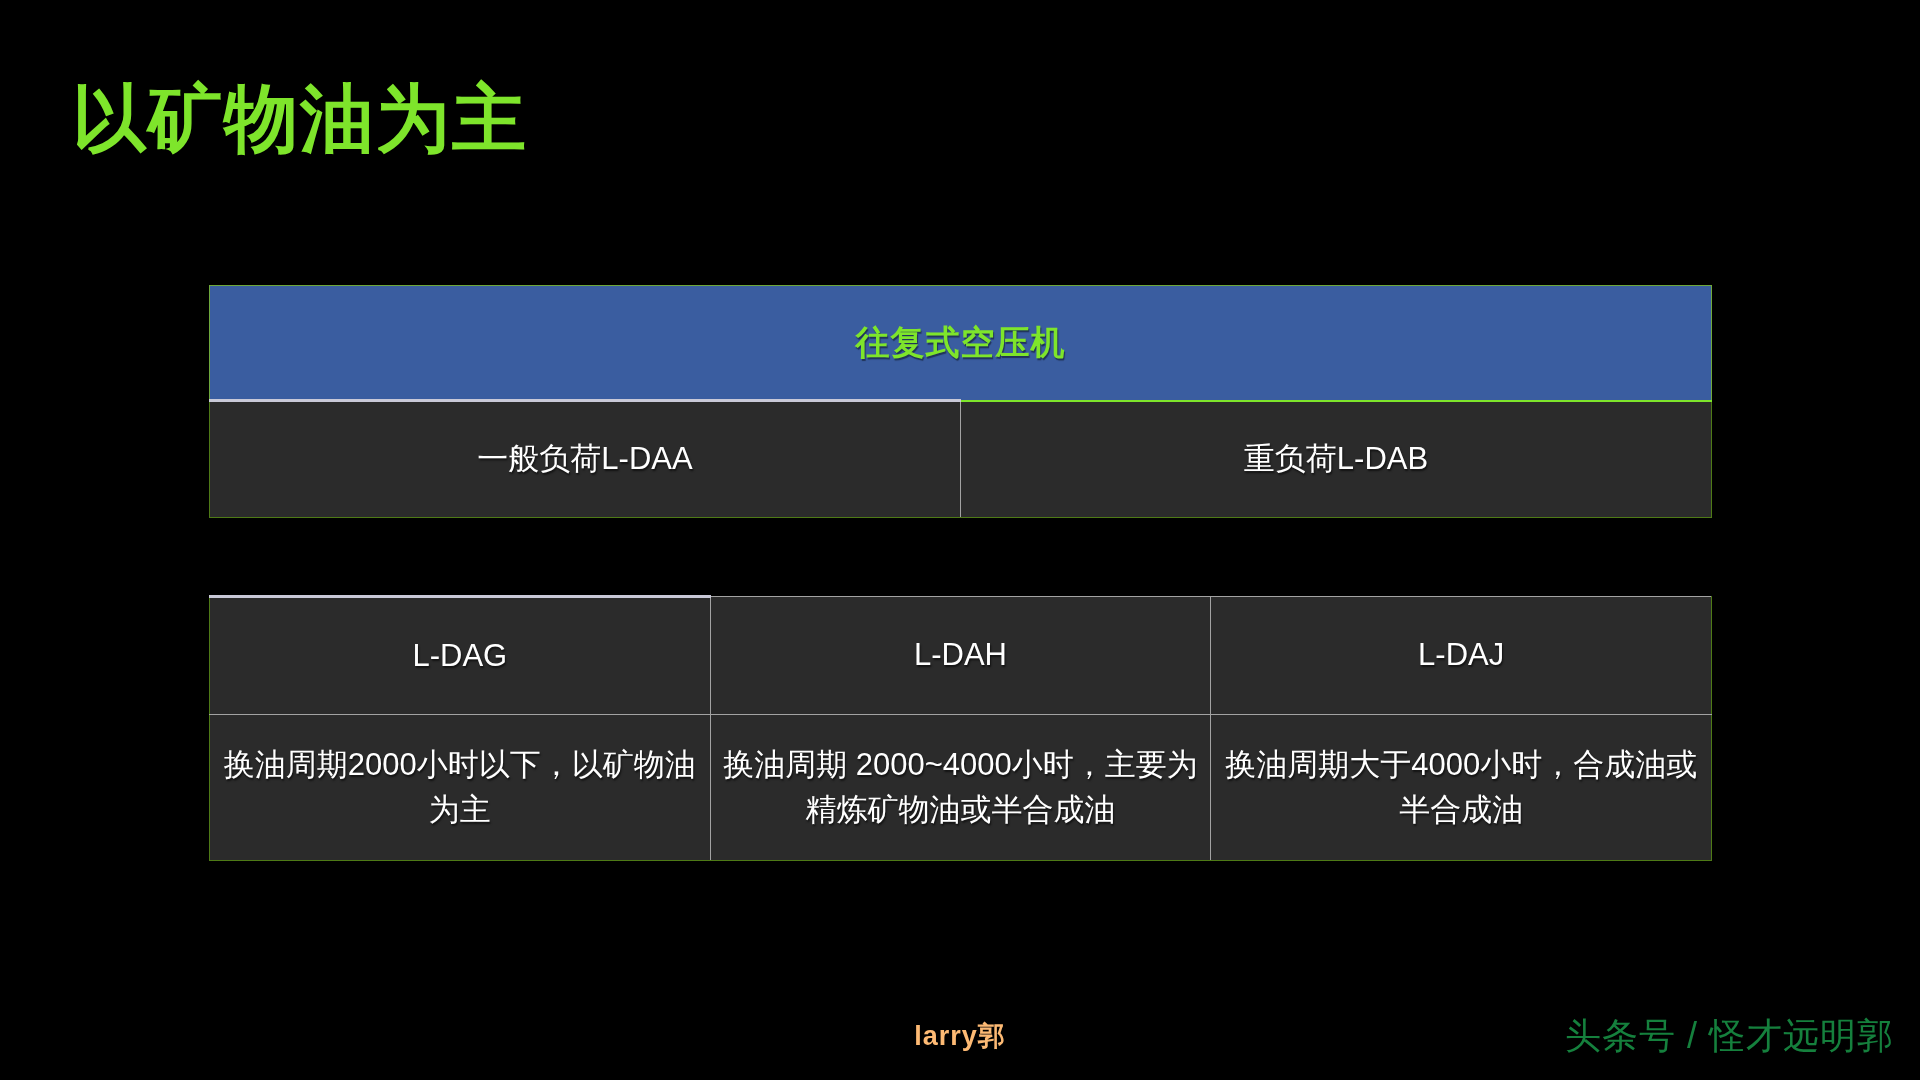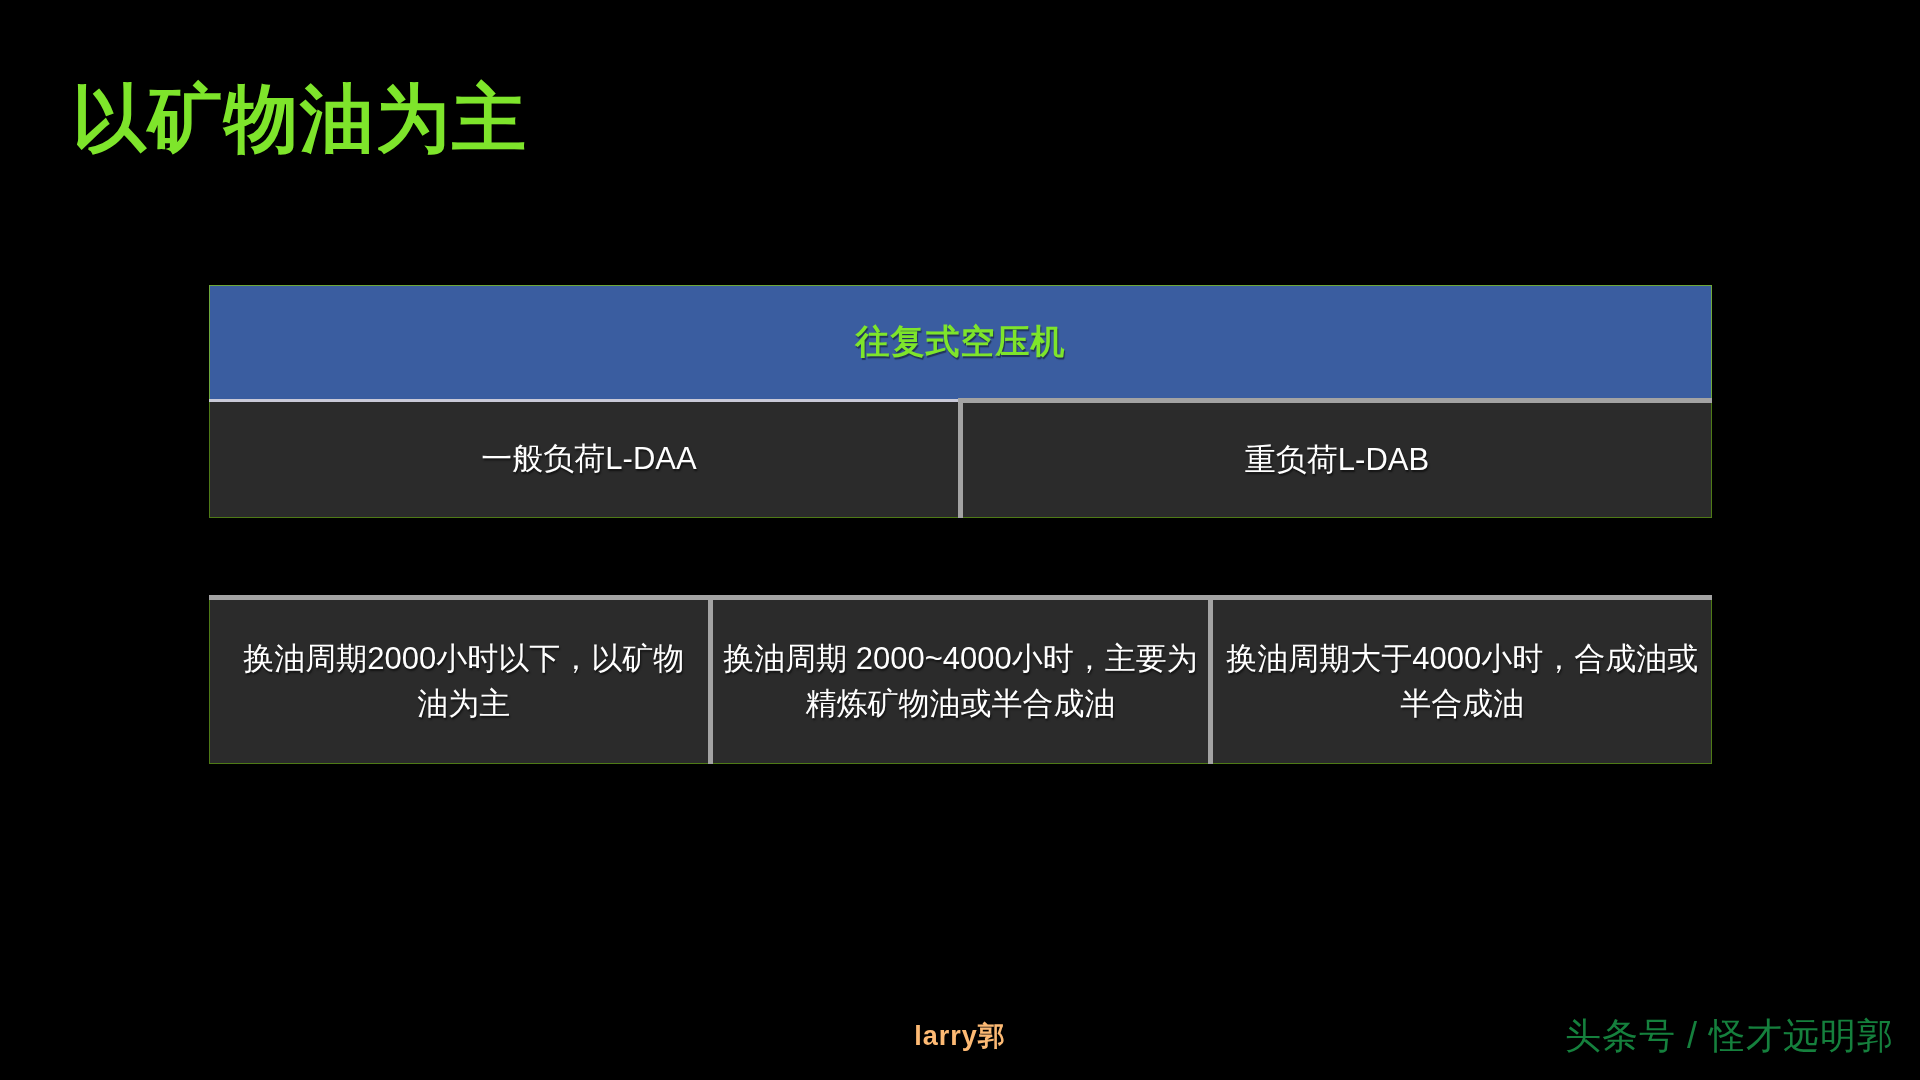--- a/index.html
+++ b/index.html
@@ -61,37 +61,37 @@
     border: 1px solid #6ea93c;
     border-bottom: 2px solid #7ee52b;
     text-shadow: 1px 2px 1px rgba(0,0,0,0.45);
     letter-spacing: 1px;
   }
 
   
   .tbl .body-cell {
     background: #2b2b2b;
     color: #ffffff;
-    border: 5px solid #a3a3a3;
+    border: 1px solid #a3a3a3;
     font-size: 31px;
     line-height: 1.45;
     text-shadow: 1px 2px 2px rgba(0,0,0,0.6);
     padding: 4px 10px;
   }
-  .tbl .body-cell.edge-left   { border-left: 1px solid #4e7a16; padding-left: 20px; }
+  .tbl .body-cell.edge-left   { border-left: 1px solid #4e7a16; }
   .tbl .body-cell.edge-right  { border-right: 1px solid #4e7a16; }
   .tbl .body-cell.edge-bottom { border-bottom: 1px solid #4e7a16; }
 
   
   .tbl .first-col-under-header { border-top: 3px solid #c9c9d8; }
 
   
   .row-codes    td { height: 118px; }
   .row-subtypes td { height: 117px; }
-  .row-desc     td { height: 166px; text-align: center; }
+  .row-desc     td { height: 146px; text-align: center; }
 
   
   .wm-center {
     position: absolute;
     left: 0;
     width: 1920px;
     top: 1018px;
     text-align: center;
     color: #fdba74;
     font-size: 27px;
@@ -120,20 +120,25 @@
     </tr>
     <tr class="row-subtypes">
       <td class="body-cell edge-left edge-bottom first-col-under-header">一般负荷L-DAA</td>
       <td class="body-cell edge-right edge-bottom">重负荷L-DAB</td>
     </tr>
   </tbody>
 </table>
 
 <table class="tbl" id="table-rotary">
   <tbody>
+    <tr class="row-codes">
+      <td class="body-cell edge-left first-col-under-header">L-DAG</td>
+      <td class="body-cell">L-DAH</td>
+      <td class="body-cell edge-right">L-DAJ</td>
+    </tr>
     <tr class="row-desc">
       <td class="body-cell edge-left edge-bottom">换油周期2000小时以下，以矿物油为主</td>
       <td class="body-cell edge-bottom">换油周期 2000~4000小时，主要为精炼矿物油或半合成油</td>
       <td class="body-cell edge-right edge-bottom">换油周期大于4000小时，合成油或半合成油</td>
     </tr>
   </tbody>
 </table>
 
 <div class="wm-center">larry郭</div>
 

